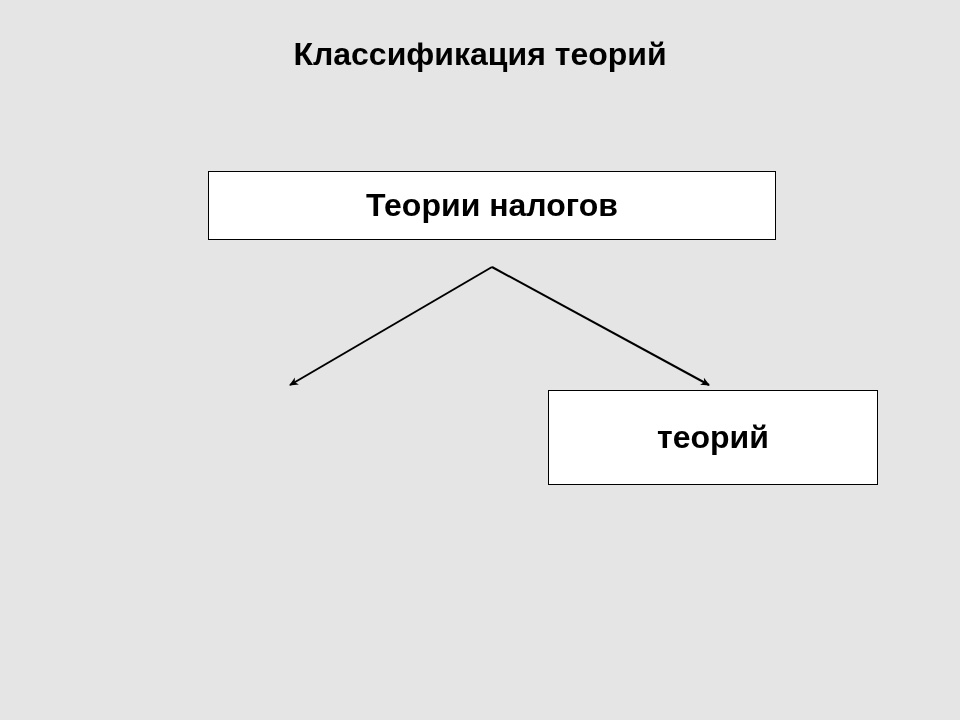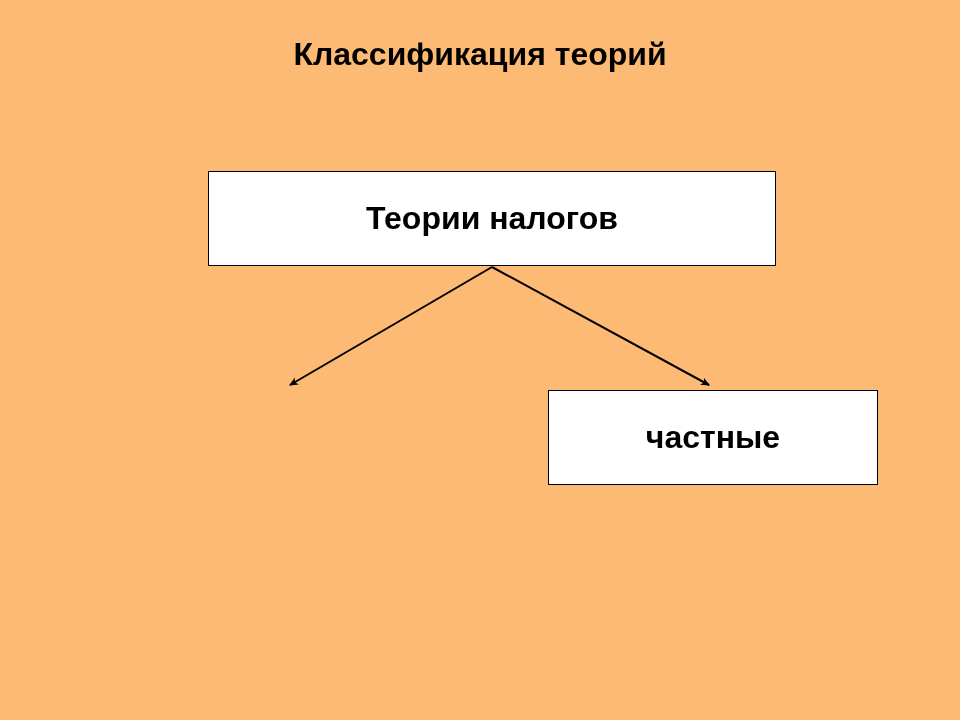--- a/index.html
+++ b/index.html
@@ -4,21 +4,21 @@
 <style>
   html, body {
     margin: 0;
     padding: 0;
     background: #ffffff;
   }
   .slide {
     position: relative;
     width: 960px;
     height: 720px;
-    background: #fdba74;
+    background: #e5e5e5;
     overflow: hidden;
     font-family: "Liberation Sans", "DejaVu Sans", sans-serif;
     color: #000000;
   }
   .slide-title {
     position: absolute;
     left: 0;
     top: 36px;
     width: 960px;
     text-align: center;
@@ -34,21 +34,21 @@
     align-items: center;
     justify-content: center;
     font-size: 32px;
     font-weight: bold;
     box-sizing: border-box;
   }
   .node-root {
     left: 208px;
     top: 171px;
     width: 568px;
-    height: 95px;
+    height: 69px;
   }
   .node-left {
     left: 112px;
     top: 390px;
     width: 338px;
     height: 95px;
   }
   .node-right {
     left: 548px;
     top: 390px;
@@ -80,16 +80,16 @@
     <line x1="492" y1="267" x2="290" y2="385" stroke="#000000" stroke-width="2" marker-end="url(#arrowhead)"></line>
     <line x1="492" y1="267" x2="709" y2="385" stroke="#000000" stroke-width="2" marker-end="url(#arrowhead)"></line>
   </svg>
 
   <div class="node node-root">
     <span>Теории налогов</span>
   </div>
 
 
   <div class="node node-right">
-    <span>частные</span>
+    <span>теорий</span>
   </div>
 
 </div>
 
 </body></html>

